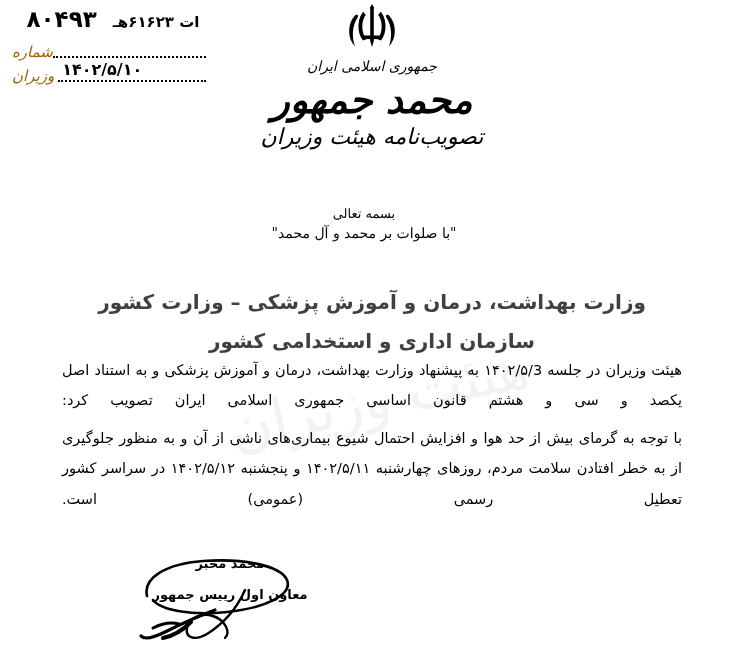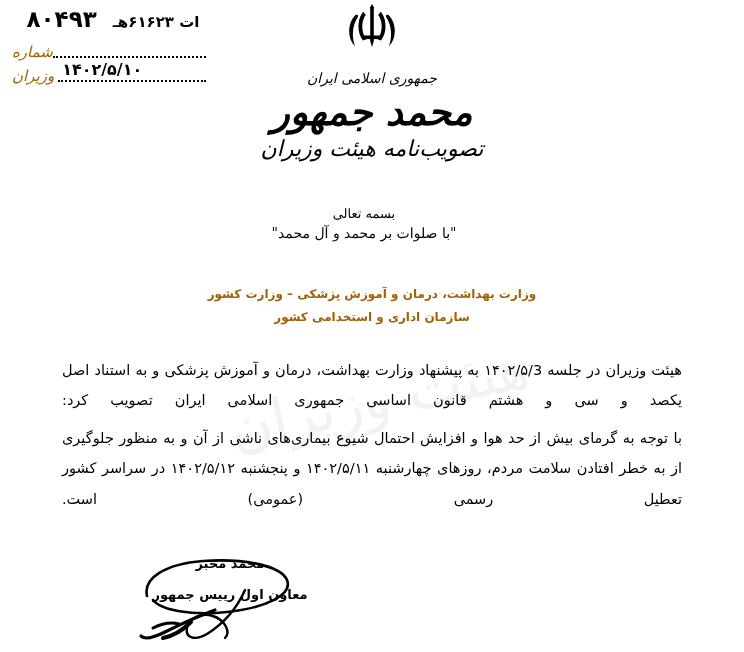--- a/index.html
+++ b/index.html
@@ -108,21 +108,21 @@
     top: 4px;
     text-align: center;
     z-index: 3;
   }
   .emblem {
     display: block;
     margin: 0 auto;
   }
   .republic-name {
     font-size: 14px;
-    margin-top: 14px;
+    margin-top: 2px;
     font-family: "DejaVu Serif", "Liberation Serif", serif;
     font-style: italic;
     color: #000;
     letter-spacing: 0.5px;
   }
   .president-title {
     font-size: 38px;
     margin-top: 6px;
     font-family: "DejaVu Serif", "Liberation Serif", serif;
     font-style: italic;
@@ -162,23 +162,23 @@
   
   .addressees {
     position: absolute;
     left: 0;
     right: 0;
     top: 283px;
     text-align: center;
     z-index: 3;
   }
   .addressee-line {
-    font-size: 12px;
-    font-weight: bold;
-    color: #a16207;
+    font-size: 20px;
+    font-weight: bold;
+    color: #404040;
     line-height: 1.95;
     letter-spacing: 0;
   }
 
   
   .body-text {
     position: absolute;
     right: 62px;
     left: 62px;
     top: 355px;

